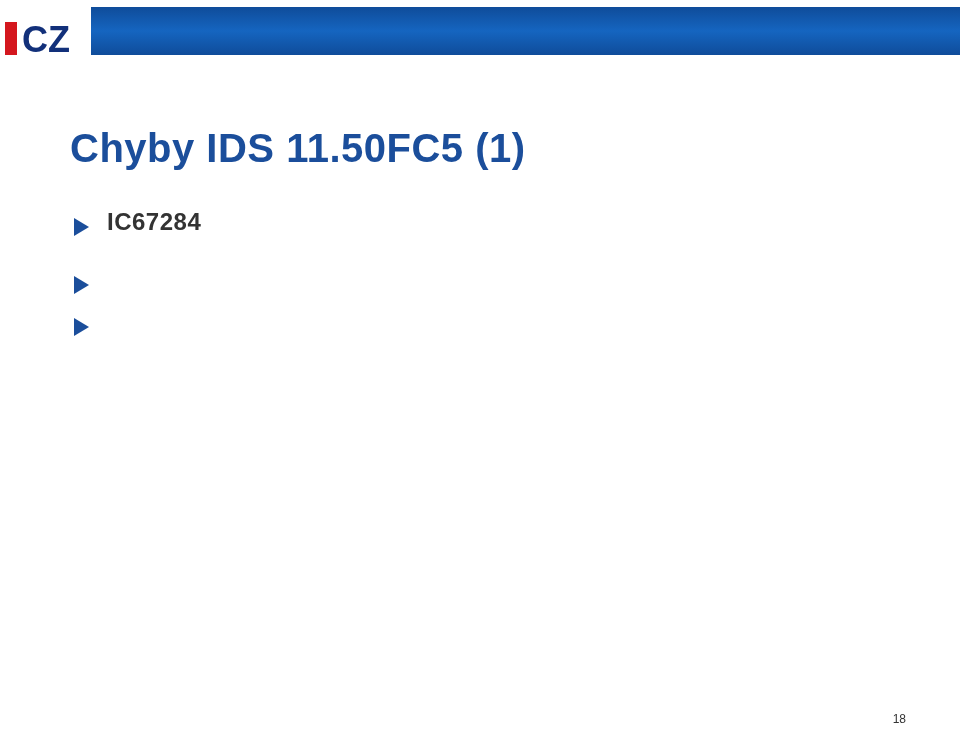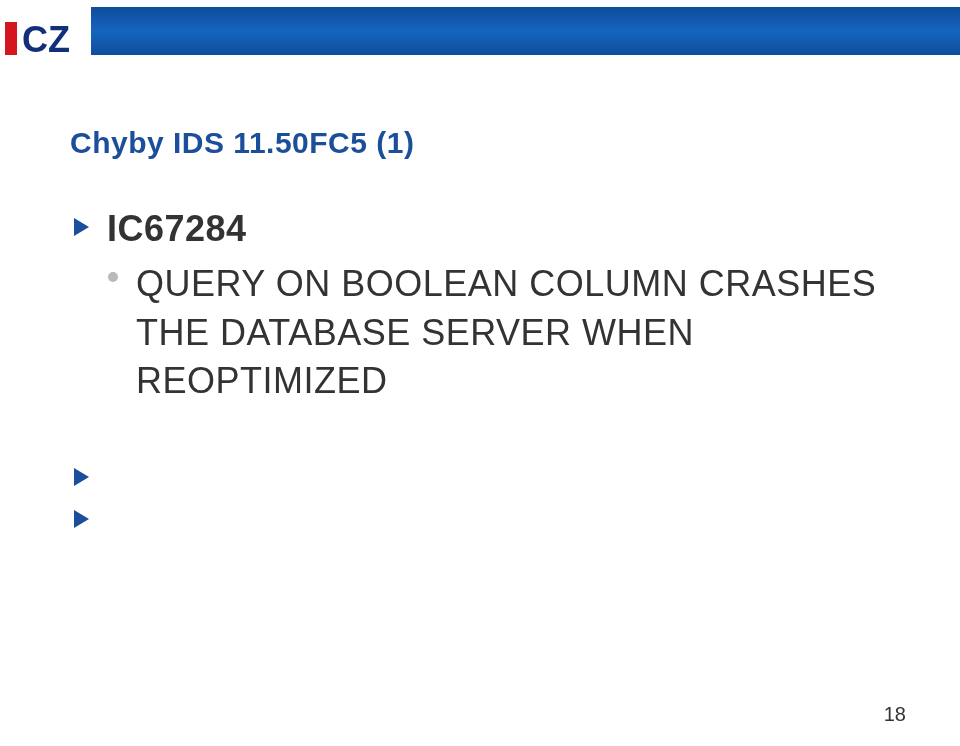--- a/index.html
+++ b/index.html
@@ -27,32 +27,32 @@
     top: 22px;
     left: 0;
     width: 86px;
     height: 34px;
   }
 
   .title {
     position: absolute;
     top: 126px;
     left: 70px;
-    font-size: 30px;
+    font-size: 40px;
     font-weight: bold;
     color: #1b4e9b;
     letter-spacing: 0.5px;
   }
 
   .content {
     position: absolute;
     top: 208px;
     left: 74px;
     right: 60px;
-    font-size: 36px;
+    font-size: 24px;
     color: #333333;
   }
 
   .bullet-row {
     display: flex;
     align-items: flex-start;
     margin-bottom: 4px;
   }
 
   .triangle {
@@ -102,21 +102,21 @@
   }
 
   .bullet-row.spaced {
     margin-top: 14px;
   }
 
   .page-number {
     position: absolute;
     bottom: 20px;
     right: 54px;
-    font-size: 20px;
+    font-size: 12px;
     color: #333333;
     margin-top: 36px;
   }
 </style>
 </head>
 <body>
 
 <div class="header-bar"></div>
 
 <svg class="logo" viewBox="0 0 86 34">
@@ -126,24 +126,20 @@
 
 <div class="title">Chyby IDS 11.50FC5 (1)</div>
 
 <div class="content">
 
   <div class="bullet-row">
     <div class="triangle"></div>
     <div class="bullet-text">IC67284</div>
   </div>
 
-  <div class="sub-row">
-    <div class="dot"></div>
-    <div class="sub-text">QUERY ON BOOLEAN COLUMN CRASHES THE DATABASE SERVER WHEN REOPTIMIZED</div>
-  </div>
 
   <div class="gap"></div>
 
   <div class="bullet-row spaced">
     <div class="triangle"></div>
   </div>
 
   <div class="bullet-row spaced">
     <div class="triangle"></div>
   </div>

